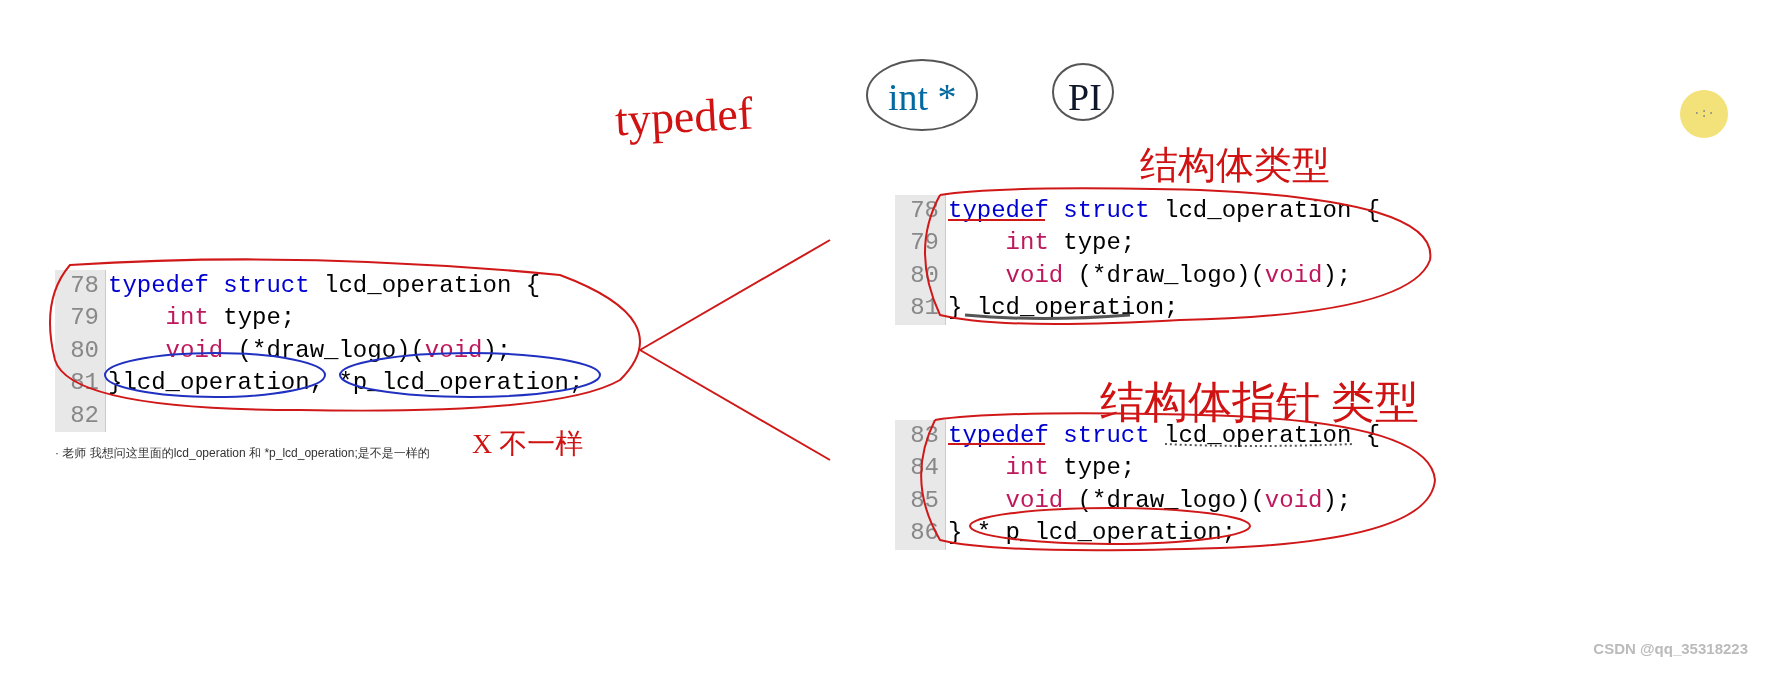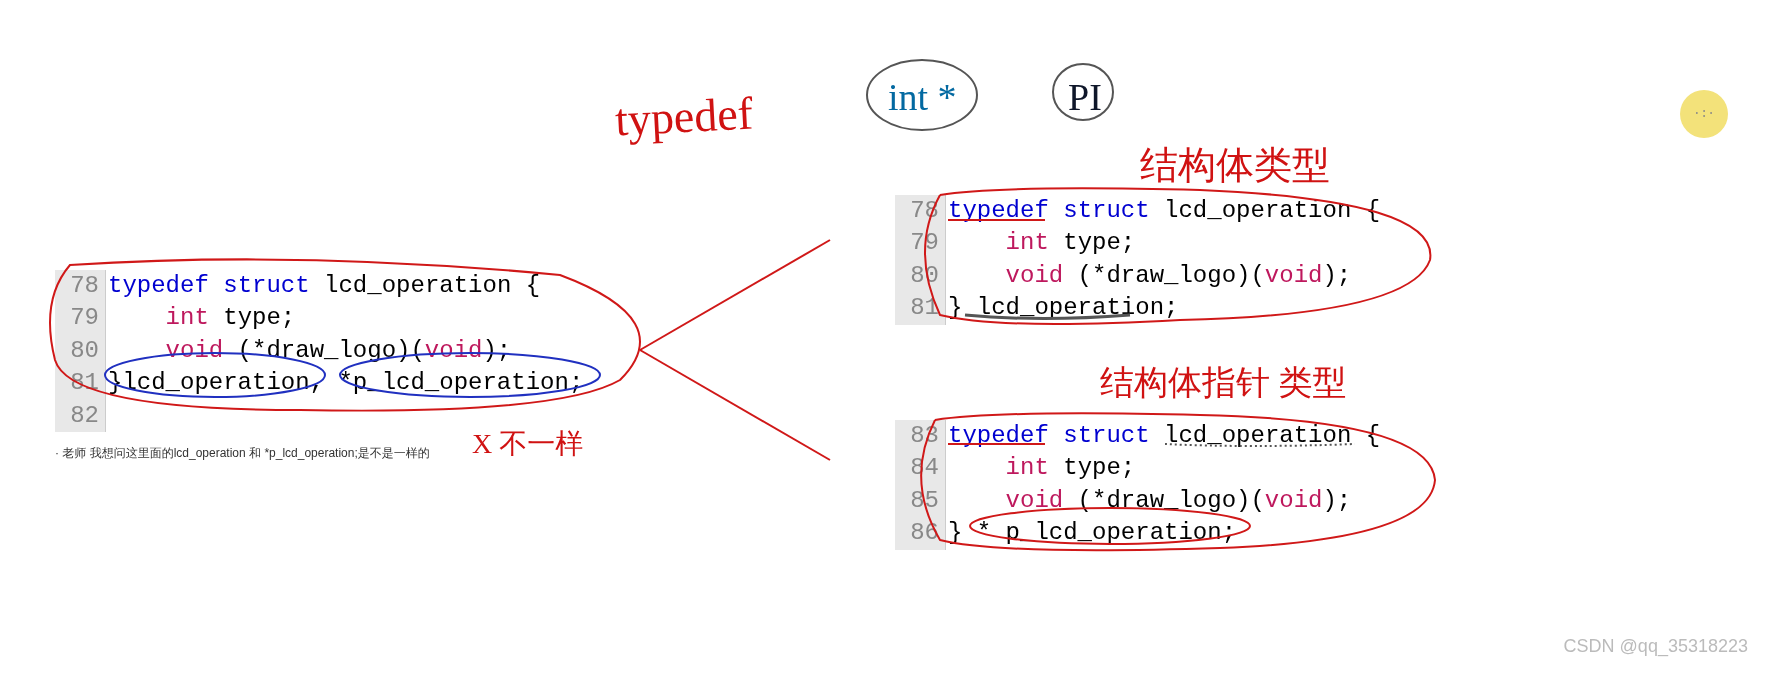--- a/index.html
+++ b/index.html
@@ -41,23 +41,24 @@
       font-size: 28px;
     }
     .question-text {
       position: absolute;
       font-size: 12px;
       color: #333;
       font-family: "Microsoft YaHei", sans-serif;
     }
     .watermark {
       position: absolute;
-      font-size: 18px;
+      font-size: 15px;
       color: #bbb;
       font-family: Arial, sans-serif;
+      font-weight: bold;
     }
     .cursor-dot {
       position: absolute;
       width: 48px;
       height: 48px;
       background: #f3e27a;
       border-radius: 50%;
       display: flex;
       align-items: center;
       justify-content: center;
@@ -66,21 +67,21 @@
     }
     svg.anno { position: absolute; top: 0; left: 0; pointer-events: none; }
   </style>
 </head>
 <body>
 
 <div class="handwriting" style="left:615px; top:90px; font-size:46px; transform:rotate(-3deg);">typedef</div>
 <div class="handwriting" style="left:888px; top:75px; font-size:38px; color:#0369a1;">int *</div>
 <div class="handwriting" style="left:1068px; top:75px; font-size:38px; color:#0f172a;">PI</div>
 <div class="handwriting" style="left:1140px; top:140px; font-size:38px;">结构体类型</div>
-<div class="handwriting" style="left:1100px; top:360px; font-size:34px;">结构体指针 类型</div>
+<div class="handwriting" style="left:1100px; top:373px; font-size:44px;">结构体指针 类型</div>
 <div class="handwriting" style="left:472px; top:425px; font-size:28px;">X 不一样</div>
 
 <div class="cursor-dot" style="right:60px; top:90px;">·:·</div>
 
 <div class="code-block" style="left:55px; top:270px;">
   <div class="gutter" id="gutter1">
       <div>78</div>
       <div>79</div>
       <div>80</div>
       <div>81</div>

